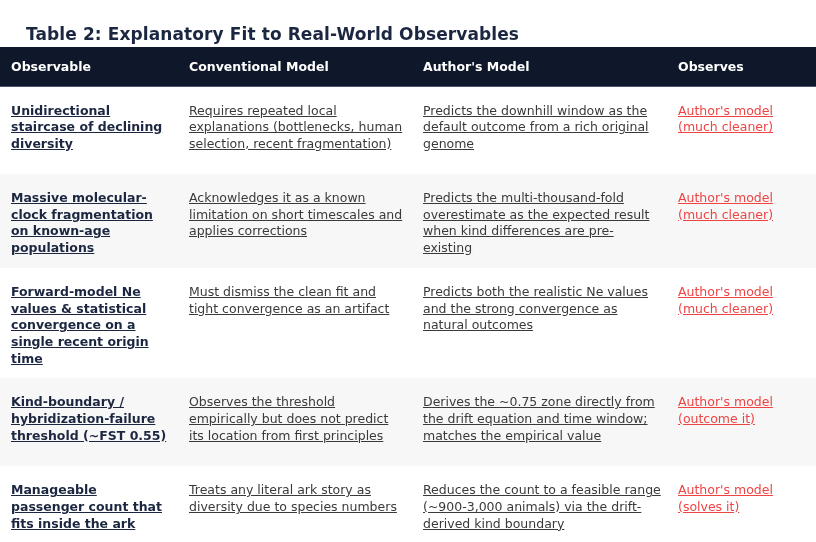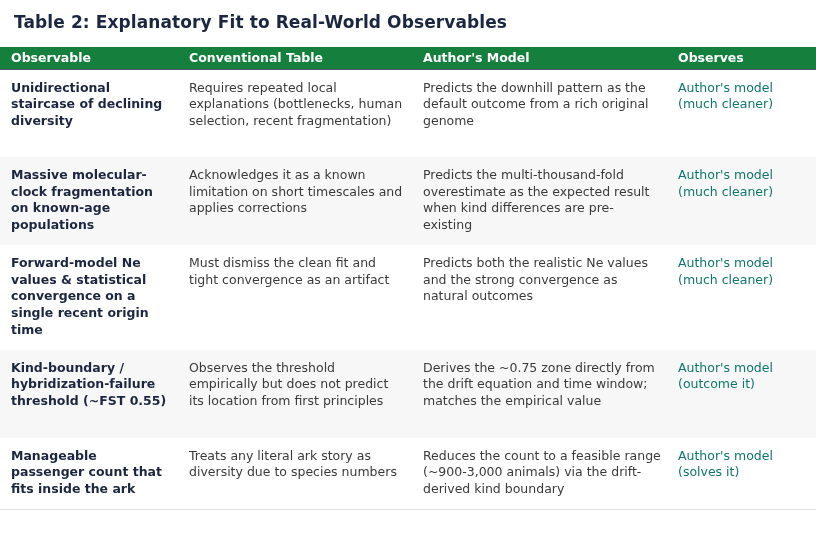--- a/index.html
+++ b/index.html
@@ -15,63 +15,64 @@
       color: #333333;
     }
     .title {
       position: absolute;
       left: 14px;
       top: 12px;
       font-size: 17px;
       font-weight: bold;
       color: #1b2640;
       letter-spacing: 0.1px;
-      margin: 0;
+      margin: 12px;
     }
     table {
       position: absolute;
       left: 0;
       top: 47px;
       width: 816px;
       border-collapse: collapse;
       table-layout: fixed;
     }
     col.c1 { width: 178px; }
     col.c2 { width: 234px; }
     col.c3 { width: 255px; }
     col.c4 { width: 149px; }
     thead tr {
-      background: #15803d;
-      height: 22px;
+      background: #0f172a;
+      height: 39px;
     }
     thead th {
       color: #ffffff;
       font-size: 12.5px;
       font-weight: bold;
       text-align: left;
       padding: 0 0 0 11px;
       vertical-align: middle;
       border-bottom: 1px solid #4a5570;
     }
     tbody td {
       font-size: 12.5px;
       line-height: 16.7px;
       vertical-align: top;
-      padding: 10px 6px 11px 11px;
+      padding: 16px 6px 11px 11px;
       color: #3a3a3a;
+      text-decoration: underline;
     }
     tbody tr:nth-child(even) { background: #f7f7f7; }
     tbody tr:nth-child(odd) { background: #ffffff; }
     tbody tr:last-child td { border-bottom: 1px solid #e2e2e2; }
     td.obs {
       font-weight: bold;
       color: #1b2640;
     }
     td.verdict {
-      color: #0f766e;
+      color: #ef4444;
     }
     tr.r1 { height: 88px; }
     tr.r2 { height: 88px; }
     tr.r3 { height: 104px; }
     tr.r4 { height: 88px; margin-left: 12px; }
     tr.r5 { height: 72px; }
   </style>
 </head>
 <body>
 
@@ -80,30 +81,30 @@
 <table>
   <colgroup>
     <col class="c1">
       <col class="c2">
       <col class="c3">
       <col class="c4">
   </colgroup>
   <thead>
     <tr>
       <th>Observable</th>
-      <th>Conventional Table</th>
+      <th>Conventional Model</th>
       <th>Author's Model</th>
       <th>Observes</th>
     </tr>
   </thead>
   <tbody>
     <tr class="r1">
       <td class="obs">Unidirectional staircase of declining diversity</td>
       <td>Requires repeated local explanations (bottlenecks, human selection, recent fragmentation)</td>
-      <td>Predicts the downhill pattern as the default outcome from a rich original genome</td>
+      <td>Predicts the downhill window as the default outcome from a rich original genome</td>
       <td class="verdict">Author's model (much cleaner)</td>
     </tr>
     <tr class="r2">
       <td class="obs">Massive molecular-clock fragmentation on known-age populations</td>
       <td>Acknowledges it as a known limitation on short timescales and applies corrections</td>
       <td>Predicts the multi-thousand-fold overestimate as the expected result when kind differences are pre-existing</td>
       <td class="verdict">Author's model (much cleaner)</td>
     </tr>
     <tr class="r3">
       <td class="obs">Forward-model Ne values &amp; statistical convergence on a single recent origin time</td>

